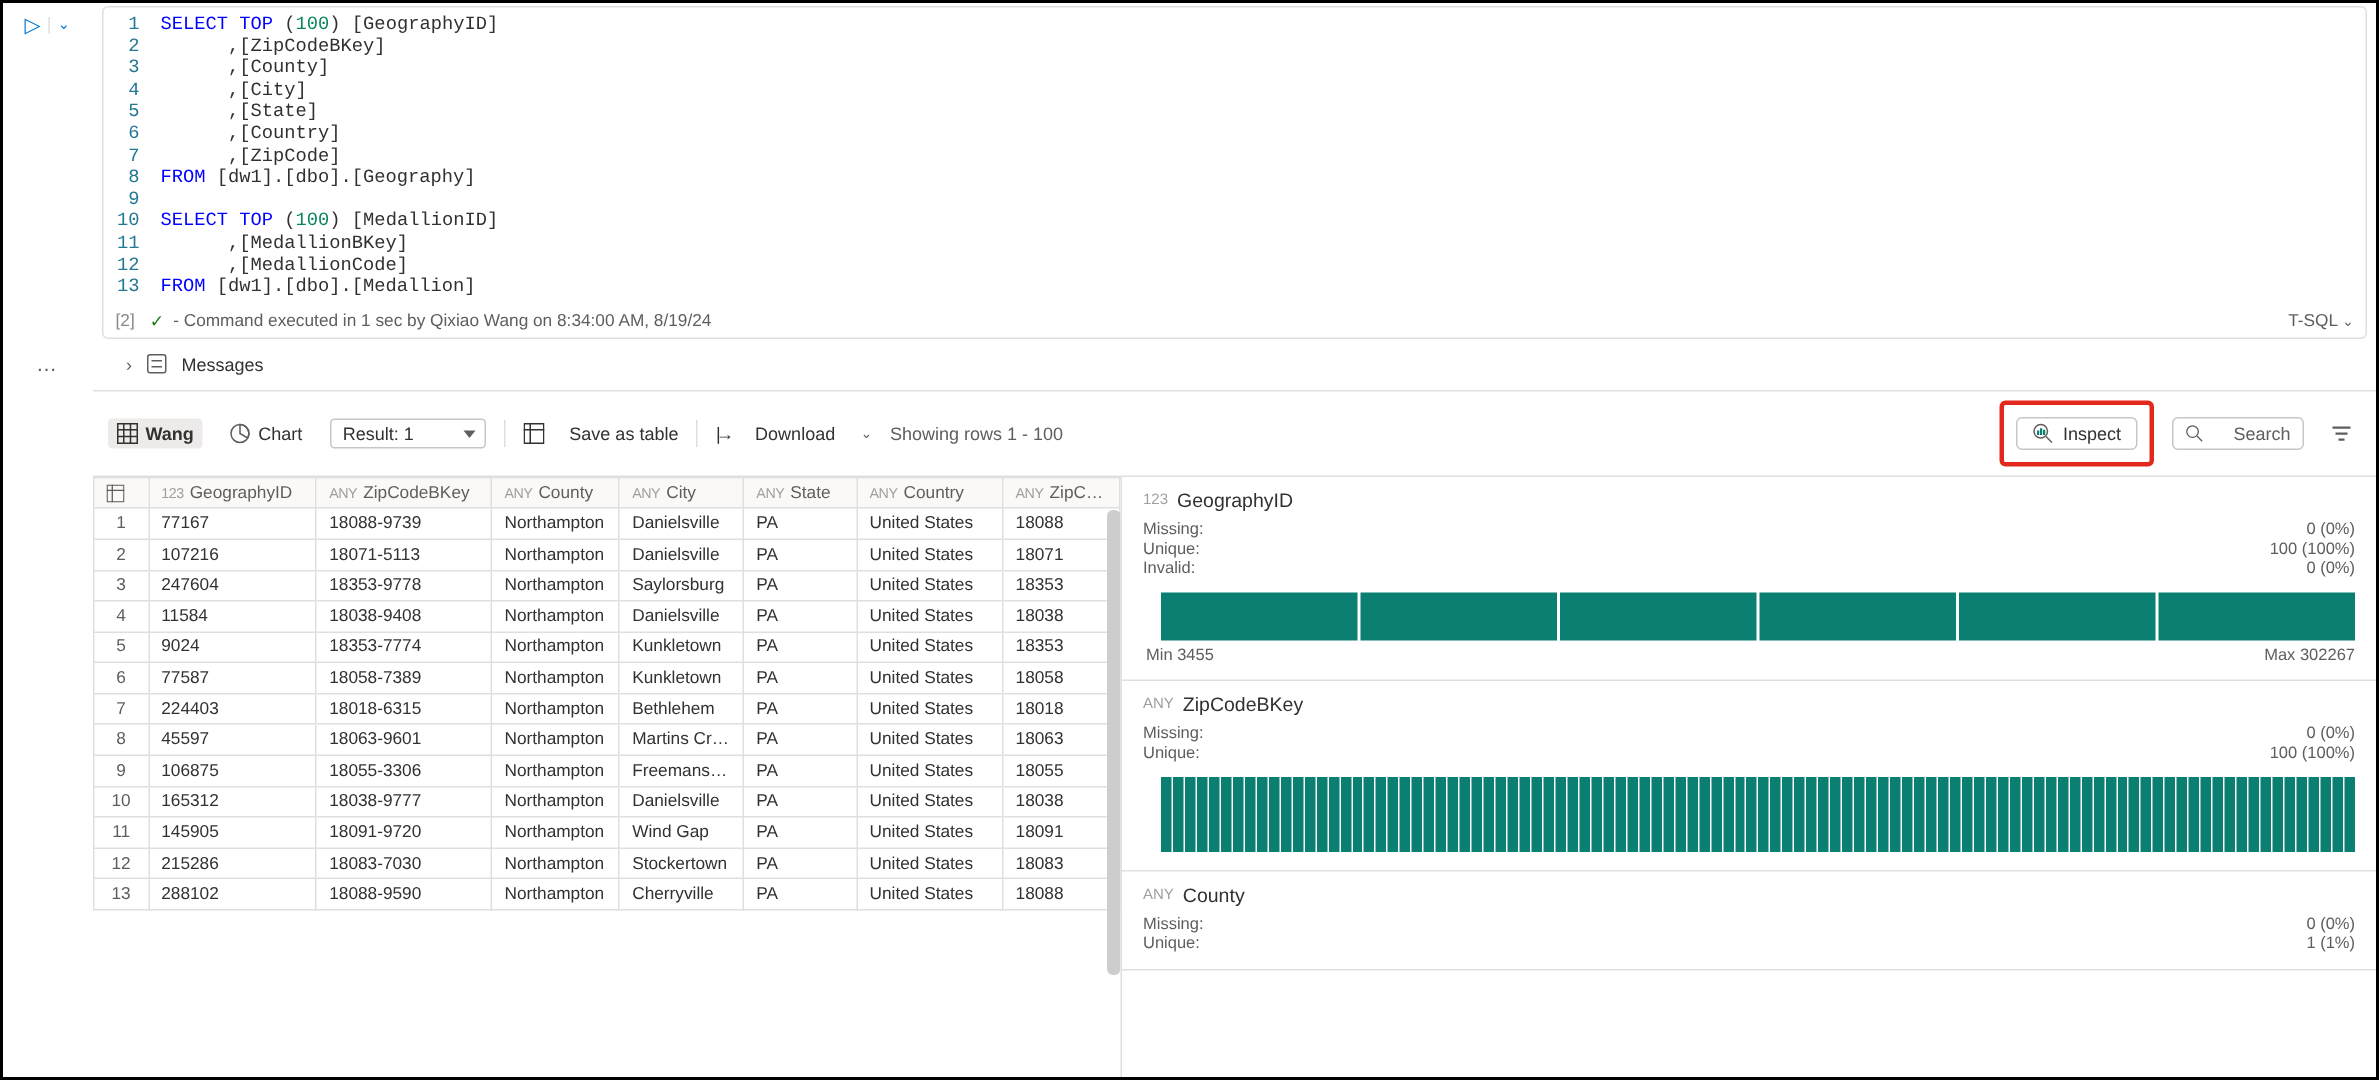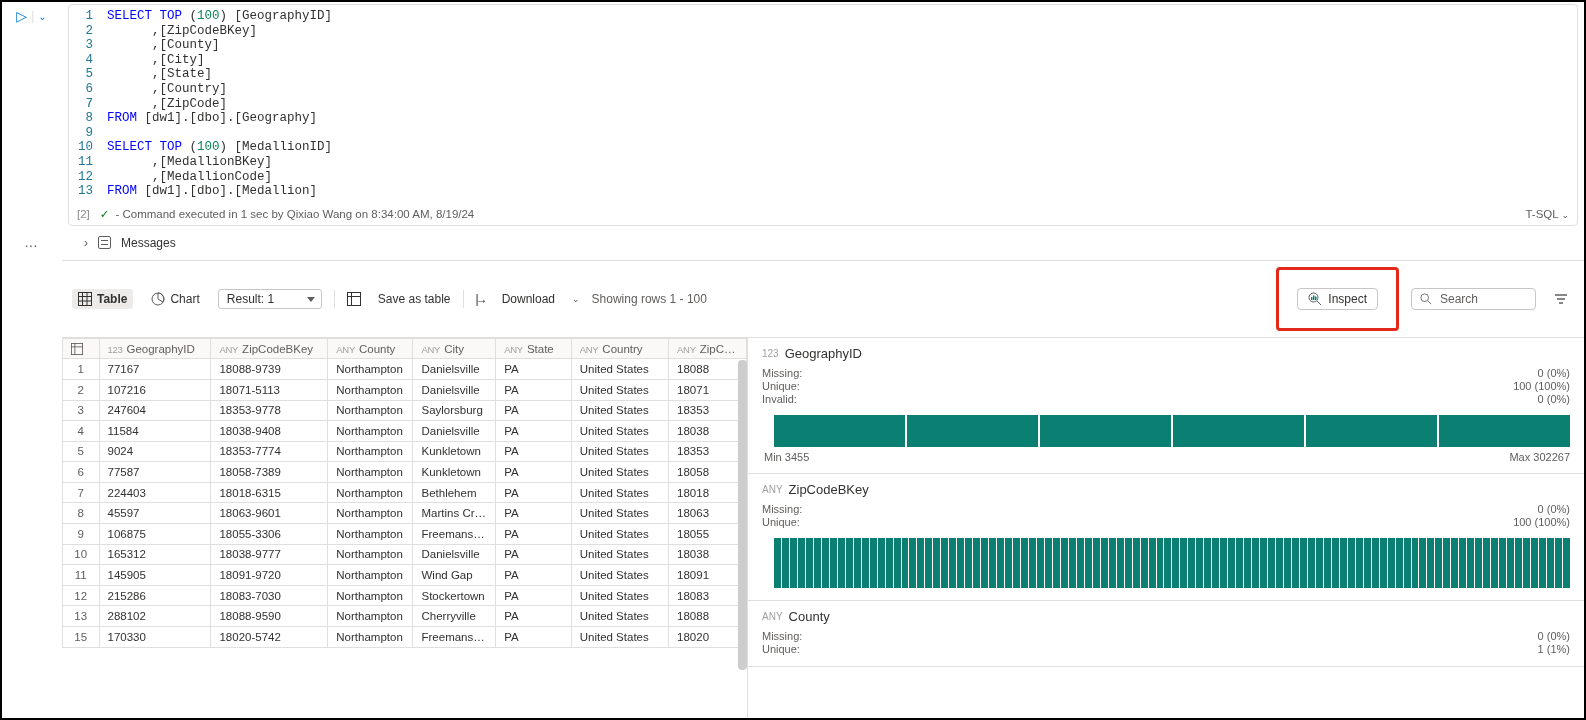--- a/index.html
+++ b/index.html
@@ -31,24 +31,24 @@
 .results-area { flex: 1; display: flex; flex-direction: column; border-top: 1px solid #e1dfdd; overflow: hidden; }
 .results-toolbar { display: flex; align-items: center; gap: 12px; padding: 6px 10px; font-size: 12px; border-bottom: 1px solid #e1dfdd; }
 .tab-btn { display: flex; align-items: center; gap: 5px; padding: 3px 6px; cursor: pointer; border-radius: 3px; color: #323130; }
 .tab-btn.active { background: #edebe9; font-weight: 600; }
 .result-select { border: 1px solid #c8c6c4; border-radius: 3px; padding: 2px 22px 2px 8px; font-size: 12px; color: #323130; position: relative; width: 104px; }
 .result-select::after { content: ""; position: absolute; right: 6px; top: 50%; transform: translateY(-40%); border-left: 4px solid transparent; border-right: 4px solid transparent; border-top: 5px solid #605e5c; }
 .tb-divider { width: 1px; height: 18px; background: #e1dfdd; }
 .tb-link { display: flex; align-items: center; gap: 17px; cursor: pointer; color: #323130; }
 .rows-text { color: #605e5c; font-size: 12px; }
 .tb-spacer { flex: 1; }
-.inspect-btn-box { border: 3px solid #e3291b; border-radius: 4px; padding: 18px; }
+.inspect-btn-box { border: 3px solid #e3291b; border-radius: 4px; padding: 8px; }
 .inspect-btn { display: flex; align-items: center; gap: 6px; border: 1px solid #c8c6c4; border-radius: 4px; padding: 3px 10px; font-size: 12px; cursor: pointer; }
 .inspect-bar-icon svg { width: 14px; height: 14px; }
-.search-box { display: flex; align-items: center; gap: 8px; border: 1px solid #c8c6c4; border-radius: 4px; padding: 3px 8px; width: 125px; color: #605e5c; }
+.search-box { display: flex; align-items: center; gap: 20px; border: 1px solid #c8c6c4; border-radius: 4px; padding: 3px 8px; width: 88px; color: #605e5c; }
 .filter-icon { color: #605e5c; padding: 0 6px; cursor: pointer; }
 .results-body { flex: 1; display: flex; overflow: hidden; }
 .table-wrap { width: 686px; overflow: hidden; border-right: 1px solid #e1dfdd; position: relative; }
 .scroll-fake { position: absolute; right: 0; top: 22px; width: 9px; height: 310px; background: #cdcdcd; border-radius: 4px; }
 .data-table { width: 100%; border-collapse: collapse; font-size: 11.5px; table-layout: fixed; }
 .data-table th, .data-table td { border: 1px solid #e1dfdd; padding: 3px 8px; text-align: left; height: 20.6px; white-space: nowrap; overflow: hidden; text-overflow: ellipsis; }
 .data-table th { font-weight: 400; color: #605e5c; background: #faf9f8; }
 .row-idx { text-align: center !important; color: #605e5c; width: 30px; }
 .hdr-type { color: #a19f9d; font-size: 9.5px; margin-right: 4px; letter-spacing: -0.3px; }
 .th-corner { color: #605e5c; }
@@ -152,21 +152,21 @@
     <div class="results-area">
       <div class="results-toolbar">
         <div class="tab-btn active">
           <svg width="14" height="14" viewBox="0 0 14 14">
               <rect x="0.5" y="0.5" width="13" height="13" fill="none" stroke="#323130"></rect>
               <line x1="0" y1="4.5" x2="14" y2="4.5" stroke="#323130"></line>
               <line x1="0" y1="9" x2="14" y2="9" stroke="#323130"></line>
               <line x1="4.5" y1="0" x2="4.5" y2="14" stroke="#323130"></line>
               <line x1="9" y1="0" x2="9" y2="14" stroke="#323130"></line>
             </svg>
-          <span>Table</span>
+          <span>Wang</span>
         </div>
         <div class="tab-btn">
           <svg width="14" height="14" viewBox="0 0 14 14">
               <circle cx="7" cy="7" r="6" fill="none" stroke="#605e5c"></circle>
               <path d="M7 1 A6 6 0 0 1 12 10 L7 7 Z" fill="none" stroke="#605e5c"></path>
             </svg>
           <span>Chart</span>
         </div>
         <div class="result-select">Result: 1</div>
         <div class="tb-divider"></div>
@@ -361,30 +361,20 @@
                 <tr>
                   <td class="row-idx">13</td>
                   <td>288102</td>
                   <td>18088-9590</td>
                   <td>Northampton</td>
                   <td>Cherryville</td>
                   <td>PA</td>
                   <td>United States</td>
                   <td>18088</td>
                 </tr>
-                <tr>
-                  <td class="row-idx">15</td>
-                  <td>170330</td>
-                  <td>18020-5742</td>
-                  <td>Northampton</td>
-                  <td>Freemansb…</td>
-                  <td>PA</td>
-                  <td>United States</td>
-                  <td>18020</td>
-                </tr>
               </tbody>
             </table>
           <div class="scroll-fake"></div>
         </div>
 
         <div class="inspect-panel">
           <div class="insp-block">
             <div class="insp-header">
               <span class="insp-type">123</span>
               <span>GeographyID</span>

